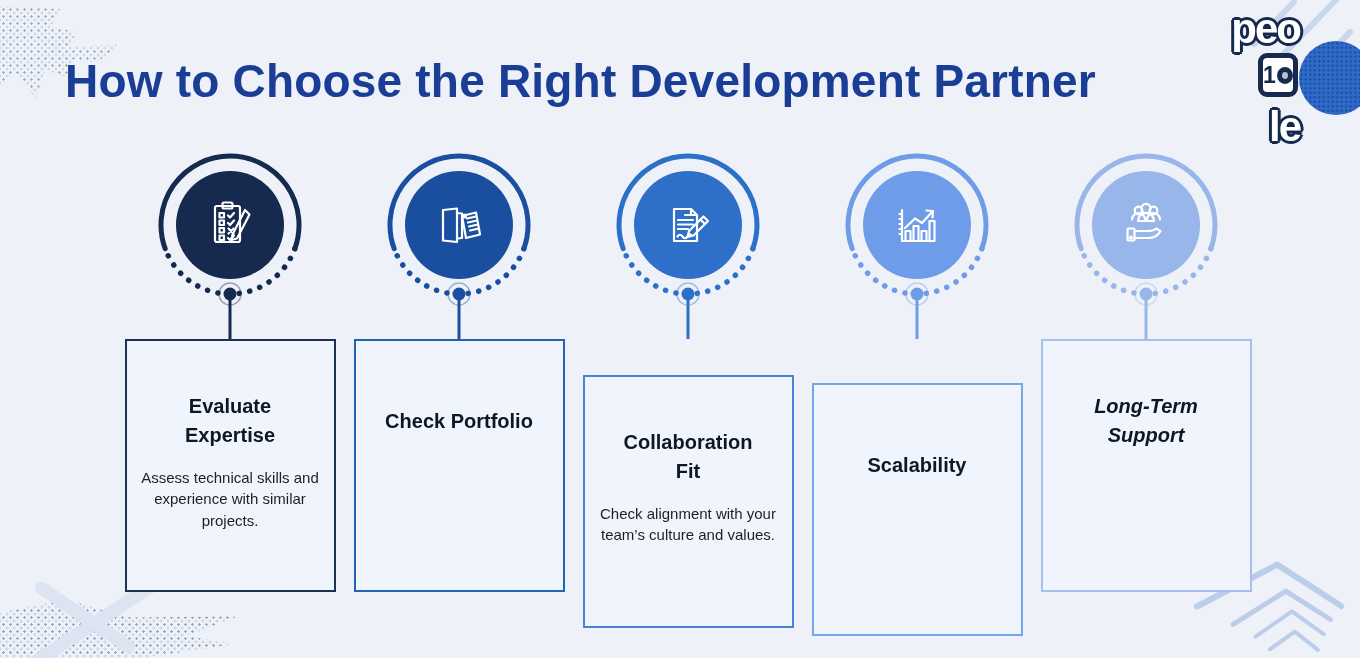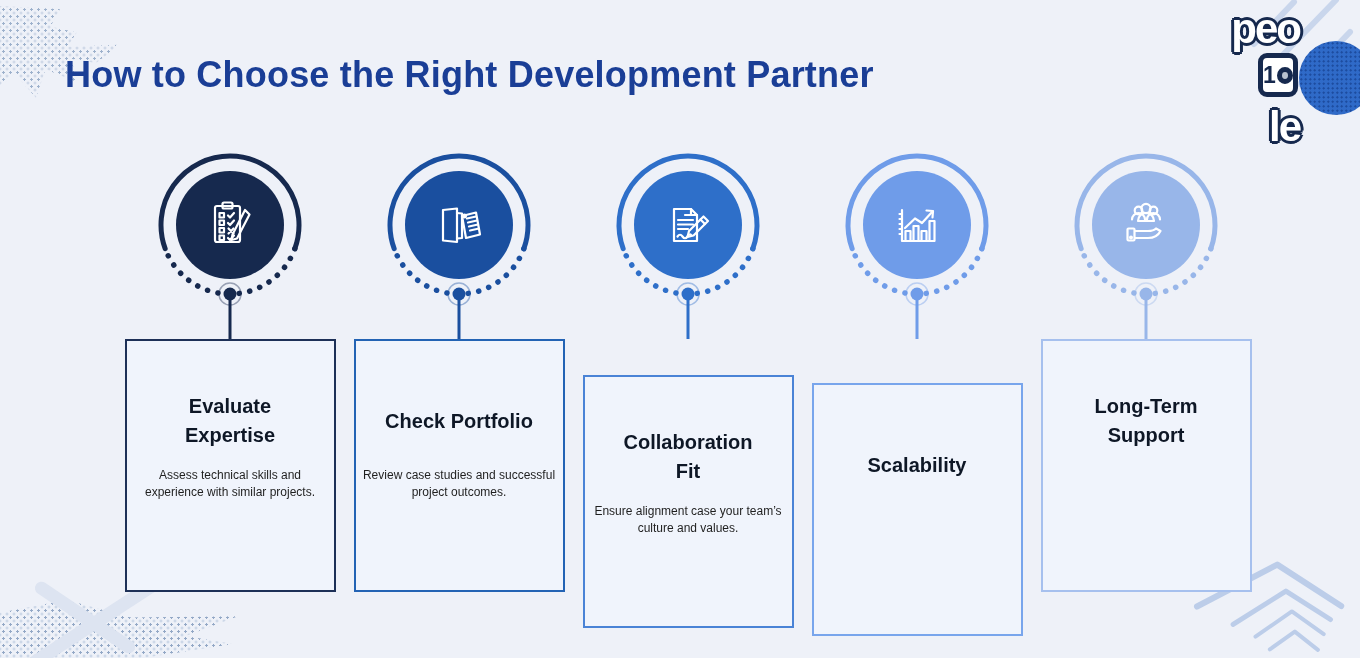--- a/index.html
+++ b/index.html
@@ -6,21 +6,21 @@
   html,body { width:1360px; height:658px; }
   body {
     position:relative; overflow:hidden;
     background:#eef1f8;
     font-family:"Liberation Sans", sans-serif;
   }
 
   
   .page-title {
     position:absolute; left:65px; top:54px;
-    font-size:36px; font-weight:700; color:#1a3e96; letter-spacing:.2px;
+    font-size:46px; font-weight:700; color:#1a3e96; letter-spacing:.2px;
   }
   .logo { position:absolute; right:60px; top:48px; height:60px; display:flex; align-items:center; }
   .logo-circle {
     position:absolute; left:68px; top:-7px; width:74px; height:74px; border-radius:50%;
     background-color:#2f6ac8;
     background-image:radial-gradient(circle, #1b4a9c 1.1px, transparent 1.2px);
     background-size:4.5px 4.5px;
   }
   .logo-word {
     position:relative; display:flex; align-items:flex-end;
@@ -75,21 +75,21 @@
     padding-top:34px;
     display:flex; flex-direction:column; align-items:center;
   }
   .card-title {
     height:92px; max-width:152px;
     display:flex; align-items:center; justify-content:center; text-align:center;
     font-size:20px; font-weight:700; color:#0e1726; line-height:1.45;
   }
   .card-desc {
     max-width:196px; text-align:center;
-    font-size:12px; color:#1f1f1f; line-height:1.43;
+    font-size:15px; color:#1f1f1f; line-height:1.43;
   }
 </style>
 </head>
 <body>
 
 <div class="deco-dots-tl"></div>
 <div class="deco-dots-bl"></div>
 <div class="deco-x-stroke deco-x-a"></div>
 <div class="deco-x-stroke deco-x-b"></div>
 <svg class="deco-slashes-tr" width="130" height="115">
@@ -163,21 +163,20 @@
       <g transform="translate(52,50)" fill="none" stroke="#ffffff" stroke-width="2.2" stroke-linecap="round" stroke-linejoin="round">
         <path d="M12 13 L26 11.5 L26 45 L12 43.5 Z"></path>
         <path d="M26 16 L31 16.5 L31 41 L26 41.5"></path>
         <path d="M31 19 L45 15.5 L49 37.5 L35 41 Z"></path>
         <path d="M36 21.5 l9 -2 M37 25.5 l9 -2 M38 29.5 l9 -2 M39 33.5 l9 -2"></path>
         <circle cx="33.5" cy="19" r="1.4" fill="#ffffff"></circle>
       </g>
     </svg>
     <div class="card" style="border-color: rgb(35, 99, 180);">
       <div class="card-title">Check Portfolio</div>
-      <div class="card-desc">Review case studies and successful project outcomes.</div>
     </div>
   </div>
 
   <div class="step" style="color: rgb(46, 111, 201); gap: 36px;">
     <svg class="step-graphic" width="160" height="192" viewBox="0 0 160 192">
       <path d="M 15.16 101.6 A 69 69 0 1 1 144.84 101.6" fill="none" stroke="currentColor" stroke-width="5" stroke-linecap="round"></path>
       <path d="M 144.84 101.6 A 69 69 0 0 1 15.16 101.6" fill="none" stroke="currentColor" stroke-width="5.5" stroke-linecap="round" stroke-dasharray="0.1 10.6"></path>
       <circle cx="80" cy="78" r="54" fill="currentColor"></circle>
       <circle cx="80" cy="147" r="11" fill="none" stroke="currentColor" stroke-opacity="0.4" stroke-width="1.5"></circle>
       <line x1="80" y1="147" x2="80" y2="192" stroke="currentColor" stroke-width="3"></line>
@@ -186,21 +185,21 @@
         <path d="M14 12 L31 12 L37 18 L37 44 L14 44 Z"></path>
         <path d="M31 12 L31 18 L37 18"></path>
         <path d="M25 18 l8 0 M18 23 l15 0 M18 27.5 l15 0 M18 32 l10 0"></path>
         <path d="M17.5 39.5 q2.5 -3.5 5 0 t5 0 t4 -1"></path>
         <path d="M43.5 19.5 l4.5 4.5 -14.5 14.5 -6 1.5 1.5 -6 z"></path>
         <path d="M40.5 22.5 l4.5 4.5"></path>
       </g>
     </svg>
     <div class="card" style="border-color: rgb(74, 131, 214);">
       <div class="card-title">Collaboration Fit</div>
-      <div class="card-desc">Ensure alignment case your team’s culture and values.</div>
+      <div class="card-desc">Check alignment with your team’s culture and values.</div>
     </div>
   </div>
 
   <div class="step" style="color: rgb(111, 156, 233);">
     <svg class="step-graphic" width="160" height="192" viewBox="0 0 160 192">
       <path d="M 15.16 101.6 A 69 69 0 1 1 144.84 101.6" fill="none" stroke="currentColor" stroke-width="5" stroke-linecap="round"></path>
       <path d="M 144.84 101.6 A 69 69 0 0 1 15.16 101.6" fill="none" stroke="currentColor" stroke-width="5.5" stroke-linecap="round" stroke-dasharray="0.1 10.6"></path>
       <circle cx="80" cy="78" r="54" fill="currentColor"></circle>
       <circle cx="80" cy="147" r="11" fill="none" stroke="currentColor" stroke-opacity="0.4" stroke-width="1.5"></circle>
       <line x1="80" y1="147" x2="80" y2="192" stroke="currentColor" stroke-width="3"></line>
@@ -234,18 +233,18 @@
         <circle cx="35.5" cy="13.5" r="3.8"></circle>
         <circle cx="28" cy="11.5" r="4.6"></circle>
         <path d="M14 22.5 a6.5 6.5 0 0 1 13 0"></path>
         <path d="M29 22.5 a6.5 6.5 0 0 1 13 0"></path>
         <path d="M20 24 a8 8 0 0 1 16 0 z"></path>
         <path d="M17 34 l13 0 q5.5 0 8 -2.5 l4.5 2.5 q-3.5 7 -12.5 7 l-13 0"></path>
         <rect x="9.5" y="31.5" width="7" height="12" rx="1"></rect>
         <circle cx="13" cy="40.5" r="0.9" fill="#ffffff"></circle>
       </g>
     </svg>
-    <div class="card" style="border-color: rgb(166, 192, 238);">
+    <div class="card" style="border-color: rgb(166, 192, 238); font-style: italic;">
       <div class="card-title">Long-Term Support</div>
     </div>
   </div>
 
 </div>
 
 </body></html>

